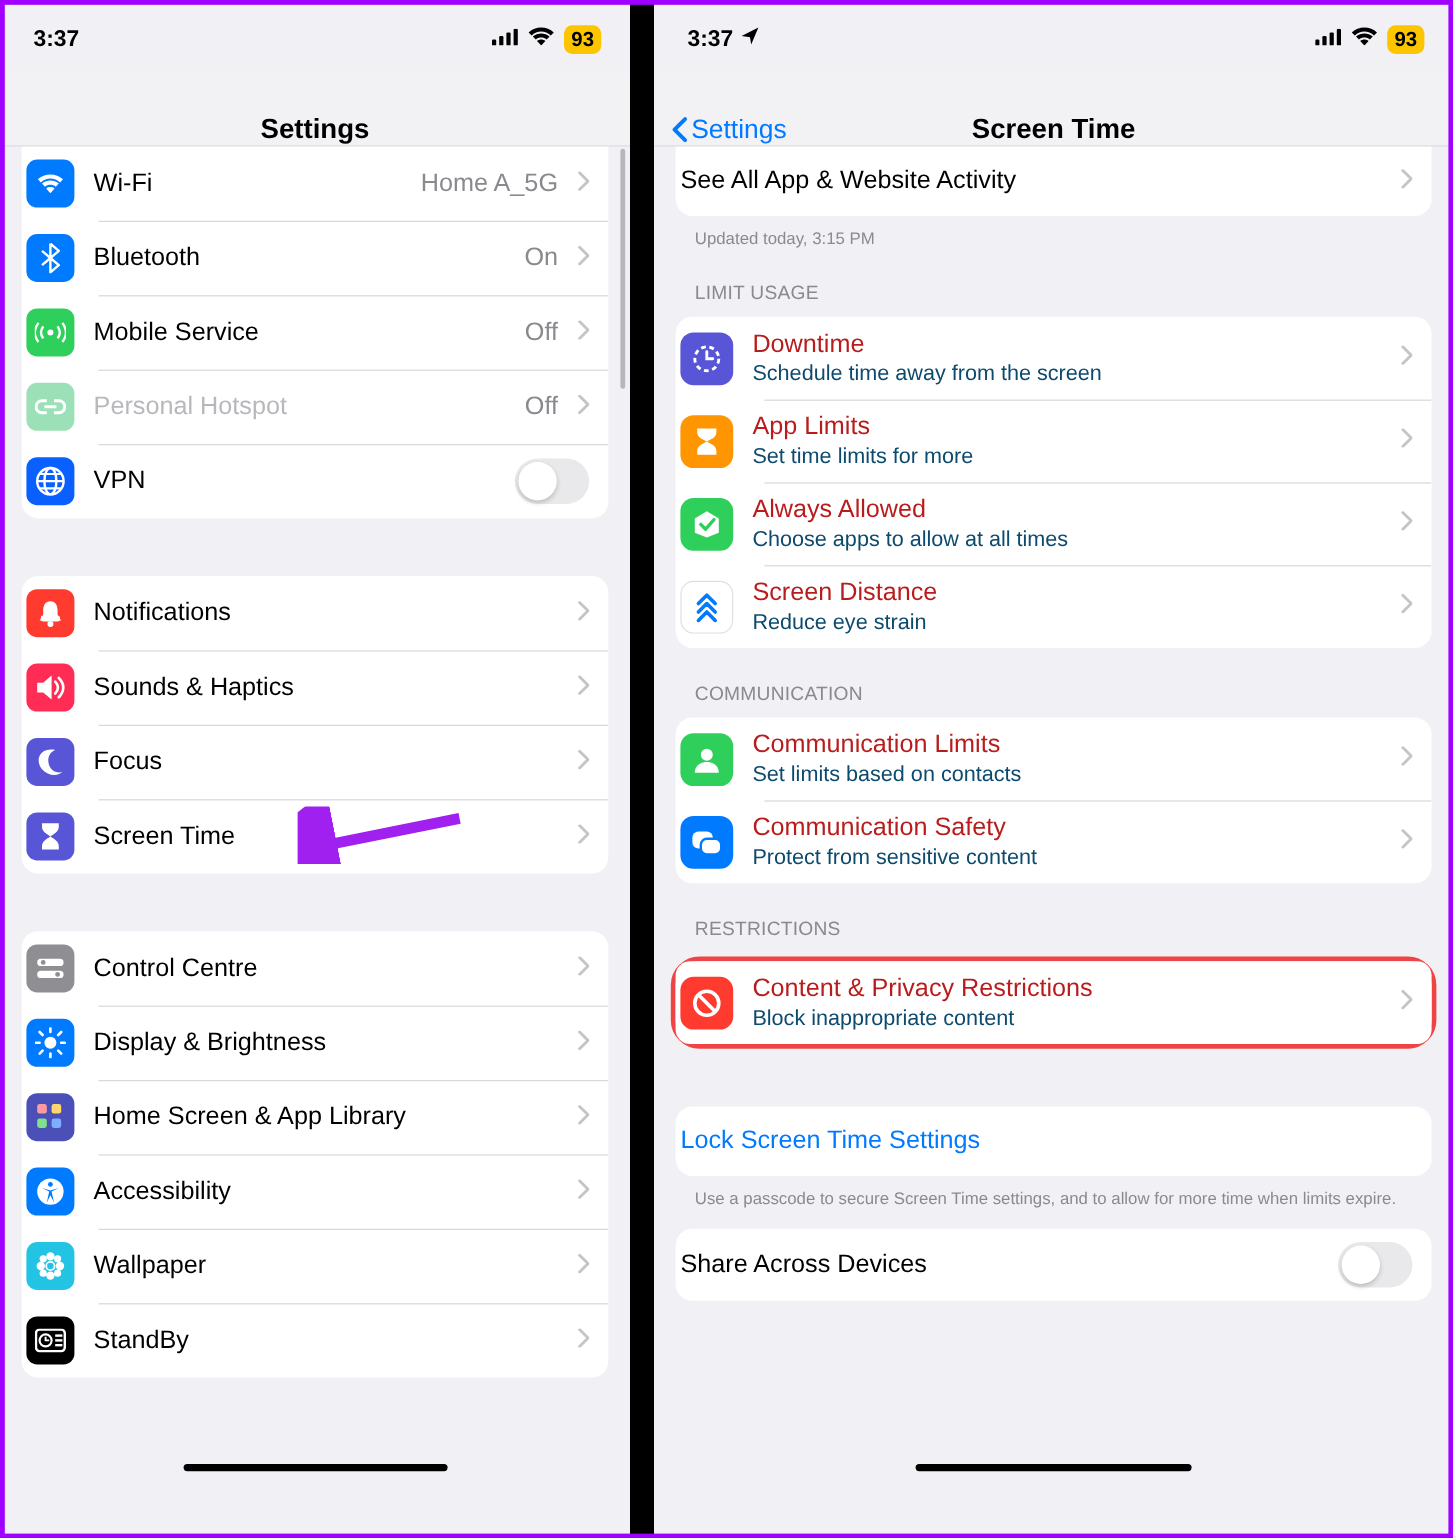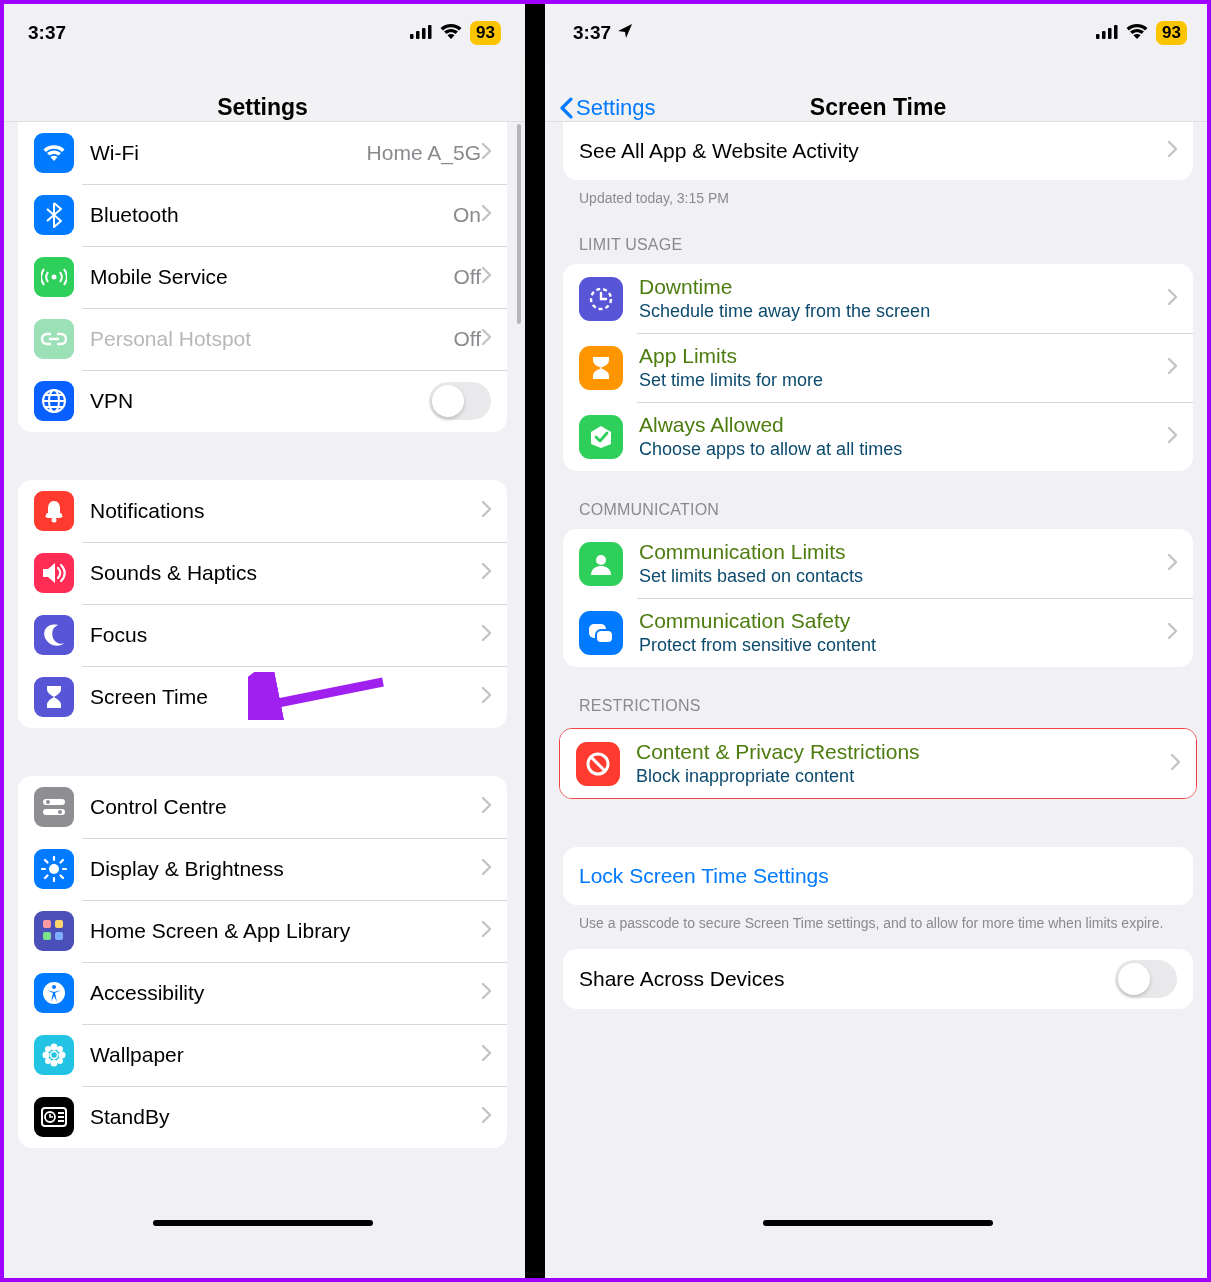--- a/index.html
+++ b/index.html
@@ -94,21 +94,21 @@
   }
   .footer-label {
     margin: 10px 34px 10px;
     color: #8a8a8e;
     font-size: 14px;
   }
 
   .row {
     display: flex;
     align-items: center;
-    padding: 11px 16px 11px 16px;
+    padding: 11px 16px 11px 4px;
     min-height: 58px;
     position: relative;
   }
   .row + .row::before {
     content: "";
     position: absolute;
     top: 0;
     left: 64px;
     right: 0;
     height: 1px;
@@ -122,22 +122,22 @@
     display: flex; align-items: center; justify-content: center;
     color: #fff; flex-shrink: 0;
     margin-right: 16px;
   }
   .icon.bigpad { width: 44px; height: 44px; border-radius: 11px; margin-right: 16px; }
 
   .lbl { flex: 1; font-size: 21px; color: #000; }
   .lbl.disabled { color: #b8b8bc; }
   .sub { font-size: 18px; color: #0c4a6e; margin-top: 2px; }
   .txtcol { display: flex; flex-direction: column; flex: 1; }
-  .row.big .title { font-size: 21px; color: #4d7c0f; }
-  .val { font-size: 21px; color: #8a8a8e; margin-right: 0; }
+  .row.big .title { font-size: 21px; color: #b91c1c; }
+  .val { font-size: 21px; color: #8a8a8e; margin-right: 16px; }
 
   .chev { color: #c5c5c8; flex-shrink: 0; }
   .chev svg { width: 10px; height: 16px; }
 
   .toggle {
     width: 62px; height: 38px;
     background: #e9e9eb;
     border-radius: 19px;
     position: relative;
   }
@@ -163,22 +163,22 @@
     position: absolute;
     right: 4px;
     top: 2px;
     width: 4px;
     height: 200px;
     background: rgba(0,0,0,.24);
     border-radius: 2px;
   }
 
   .highlight-box {
-    border: 1px solid #ef4444;
-    border-radius: 13px;
+    border: 4px solid #ef4444;
+    border-radius: 24px;
     margin: 13px 14px;
   }
   .highlight-box .group { margin: 0 0; border-radius: 12px; }
 
   .home-ind {
     position: absolute;
     bottom: 56px;
     left: 50%;
     transform: translateX(-50%);
     width: 220px;
@@ -559,20 +559,34 @@
             </svg>
           </span>
           <span class="txtcol">
             <span class="title">Always Allowed</span>
             <span class="sub">Choose apps to allow at all times</span>
           </span>
           <span class="chev"><svg viewBox="0 0 10 16">
               <path d="M2 1 L9 8 L2 15" stroke="#c5c5c8" stroke-width="2.4" fill="none" stroke-linecap="round"></path>
             </svg></span>
         </div>
+        <div class="row big">
+          <span class="icon bigpad" style="background:#fff;border:1px solid #e0e0e4">
+            <svg width="26" height="26" viewBox="0 0 26 26">
+              <path d="M13 3 L6 10 M13 3 L20 10 M13 10 L6 17 M13 10 L20 17 M13 17 L6 24 M13 17 L20 24" stroke="#007aff" stroke-width="3" fill="none" stroke-linecap="round" stroke-linejoin="round"></path>
+            </svg>
+          </span>
+          <span class="txtcol">
+            <span class="title">Screen Distance</span>
+            <span class="sub">Reduce eye strain</span>
+          </span>
+          <span class="chev"><svg viewBox="0 0 10 16">
+              <path d="M2 1 L9 8 L2 15" stroke="#c5c5c8" stroke-width="2.4" fill="none" stroke-linecap="round"></path>
+            </svg></span>
+        </div>
       </div>
 
     <div class="header-label">COMMUNICATION</div>
     <div class="group" id="right-comm">
         <div class="row big">
           <span class="icon bigpad" style="background:#2fcf5b">
             <svg width="26" height="26" viewBox="0 0 26 26">
               <circle cx="13" cy="9" r="5" fill="#fff"></circle>
               <path d="M3 24 C3 17 9 15 13 15 C17 15 23 17 23 24 Z" fill="#fff"></path>
             </svg>

